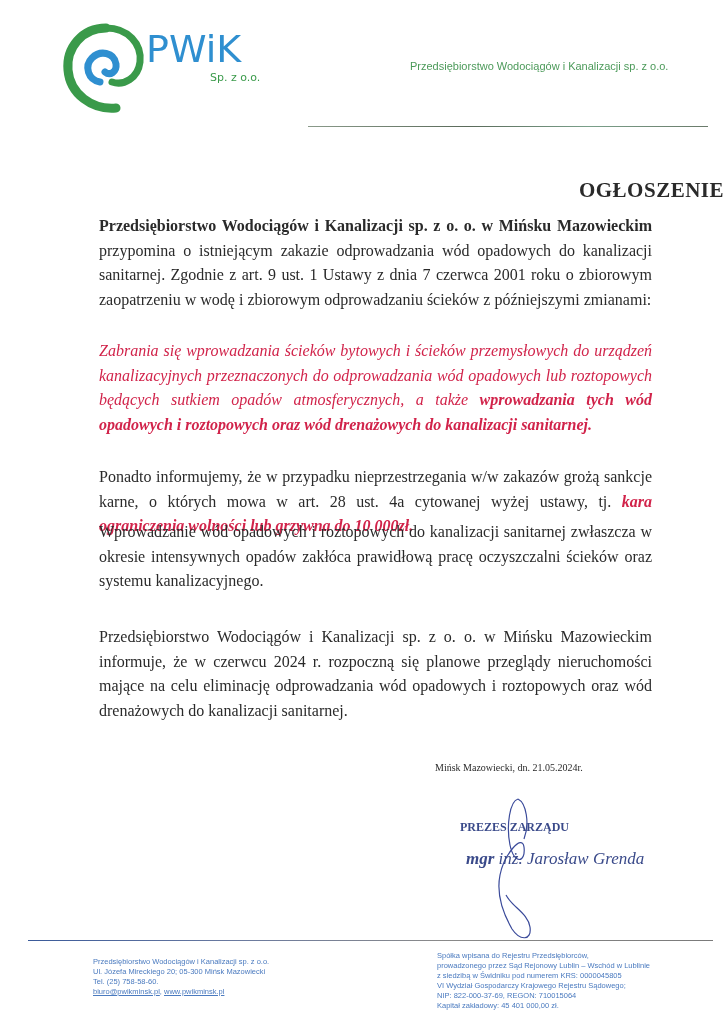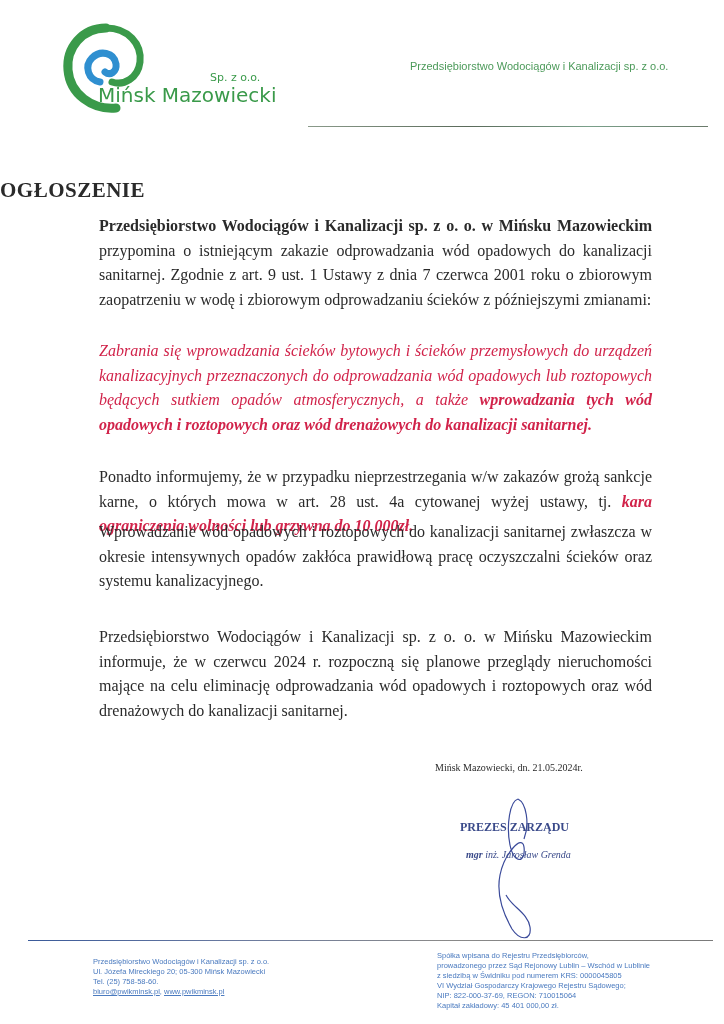--- a/index.html
+++ b/index.html
@@ -15,39 +15,39 @@
                 font-size: 11px; color: #3a9a4a; }
   .logo-city { position: absolute; left: 38px; top: 63px; font-family: "DejaVu Sans", sans-serif;
                font-size: 20px; color: #3a9a4a; white-space: nowrap; }
 
   .header-company { position: absolute; left: 410px; top: 60px; font-family: "Liberation Sans", sans-serif;
                     font-size: 11px; color: #4c9a5a; white-space: nowrap; }
   .header-rule { position: absolute; left: 308px; top: 126px; width: 400px; height: 1px;
                  background: linear-gradient(90deg, #8a9a8a, #5a6a5a 40%, #7aa08a 70%, #6a7a6a); }
 
   
-  .title { position: absolute; left: 0; width: 724px; top: 178px; text-align: left;
+  .title { position: absolute; left: 0; width: 724px; top: 178px; text-align: right;
            font-size: 21px; font-weight: bold; color: #2a2a2a; letter-spacing: 0.5px; }
 
   .para { position: absolute; left: 99px; width: 553px; font-size: 16px; line-height: 24.5px;
           text-align: justify; color: #2a2a2a; }
   .para span { }
   .p1 { top: 214px; }
   .p2 { top: 339px; color: #d1234a; font-style: italic; }
   .p3 { top: 465px; }
   .p4 { top: 520px; }
   .p5 { top: 625px; }
   .bold { font-weight: bold; }
   .redbi { color: #d1234a; font-weight: bold; font-style: italic; }
 
   .date { position: absolute; left: 435px; top: 762px; font-size: 10px; color: #2a2a2a; white-space: nowrap; }
 
   .sig-title { position: absolute; left: 460px; top: 820px; font-size: 12px; font-weight: bold;
                color: #3a4a8a; white-space: nowrap; }
-  .sig-name { position: absolute; left: 466px; top: 849px; font-size: 10px; font-style: italic;
+  .sig-name { position: absolute; left: 466px; top: 849px; font-size: 17px; font-style: italic;
               color: #3a4a8a; white-space: nowrap; }
   .sig-name .prefix { font-weight: bold; }
   .signature { position: absolute; left: 490px; top: 795px; }
 
   .footer-rule { position: absolute; left: 28px; top: 940px; width: 685px; height: 1px;
                  background: linear-gradient(90deg, #3a5a9a, #6a7aa0 30%, #8a8a8a 60%, #7a7a7a); }
 
   .footer-left { position: absolute; left: 93px; top: 957px; font-family: "Liberation Sans", sans-serif;
                  font-size: 7.5px; line-height: 10px; color: #4a7abf; }
   .footer-left a { color: #4a7abf; text-decoration: underline; text-align: center; }
@@ -56,22 +56,22 @@
 </style>
 </head>
 <body>
 
 <div class="logo">
   <svg width="90" height="95" viewBox="0 0 90 95">
     <path d="M46 8 C22 8 6 28 8 50 C10 74 32 90 56 88" fill="none" stroke="#3a9a4a" stroke-width="9" stroke-linecap="round"></path>
     <path d="M46 8 C68 8 82 24 80 42 C78 58 64 66 52 62" fill="none" stroke="#3a9a4a" stroke-width="7" stroke-linecap="round"></path>
     <path d="M40 62 C28 60 24 46 32 38 C40 30 54 32 56 44 C57 52 50 56 45 52" fill="none" stroke="#2f8fd0" stroke-width="7" stroke-linecap="round"></path>
   </svg>
+  <div class="logo-pwik">PWiK</div>
   <div class="logo-spzoo">Sp. z o.o.</div>
-  <div class="logo-city">Mińsk Mazowiecki</div>
 </div>
 
 <div class="header-company">Przedsiębiorstwo Wodociągów i Kanalizacji sp. z o.o.</div>
 <div class="header-rule"></div>
 
 <div class="title">OGŁOSZENIE</div>
 
 <div class="para p1"><span class="bold">Przedsiębiorstwo Wodociągów i Kanalizacji sp. z o. o. w Mińsku Mazowieckim</span><span> przypomina o istniejącym zakazie odprowadzania wód opadowych do kanalizacji sanitarnej. Zgodnie z art. 9 ust. 1 Ustawy z dnia 7 czerwca 2001 roku o zbiorowym zaopatrzeniu w wodę i zbiorowym odprowadzaniu ścieków z późniejszymi zmianami:</span></div>
 
 <div class="para p2"><span>Zabrania się wprowadzania ścieków bytowych i ścieków przemysłowych do urządzeń kanalizacyjnych przeznaczonych do odprowadzania wód opadowych lub roztopowych będących sutkiem opadów atmosferycznych, a także </span><span class="bold">wprowadzania tych wód opadowych i roztopowych oraz wód drenażowych do kanalizacji sanitarnej.</span></div>

